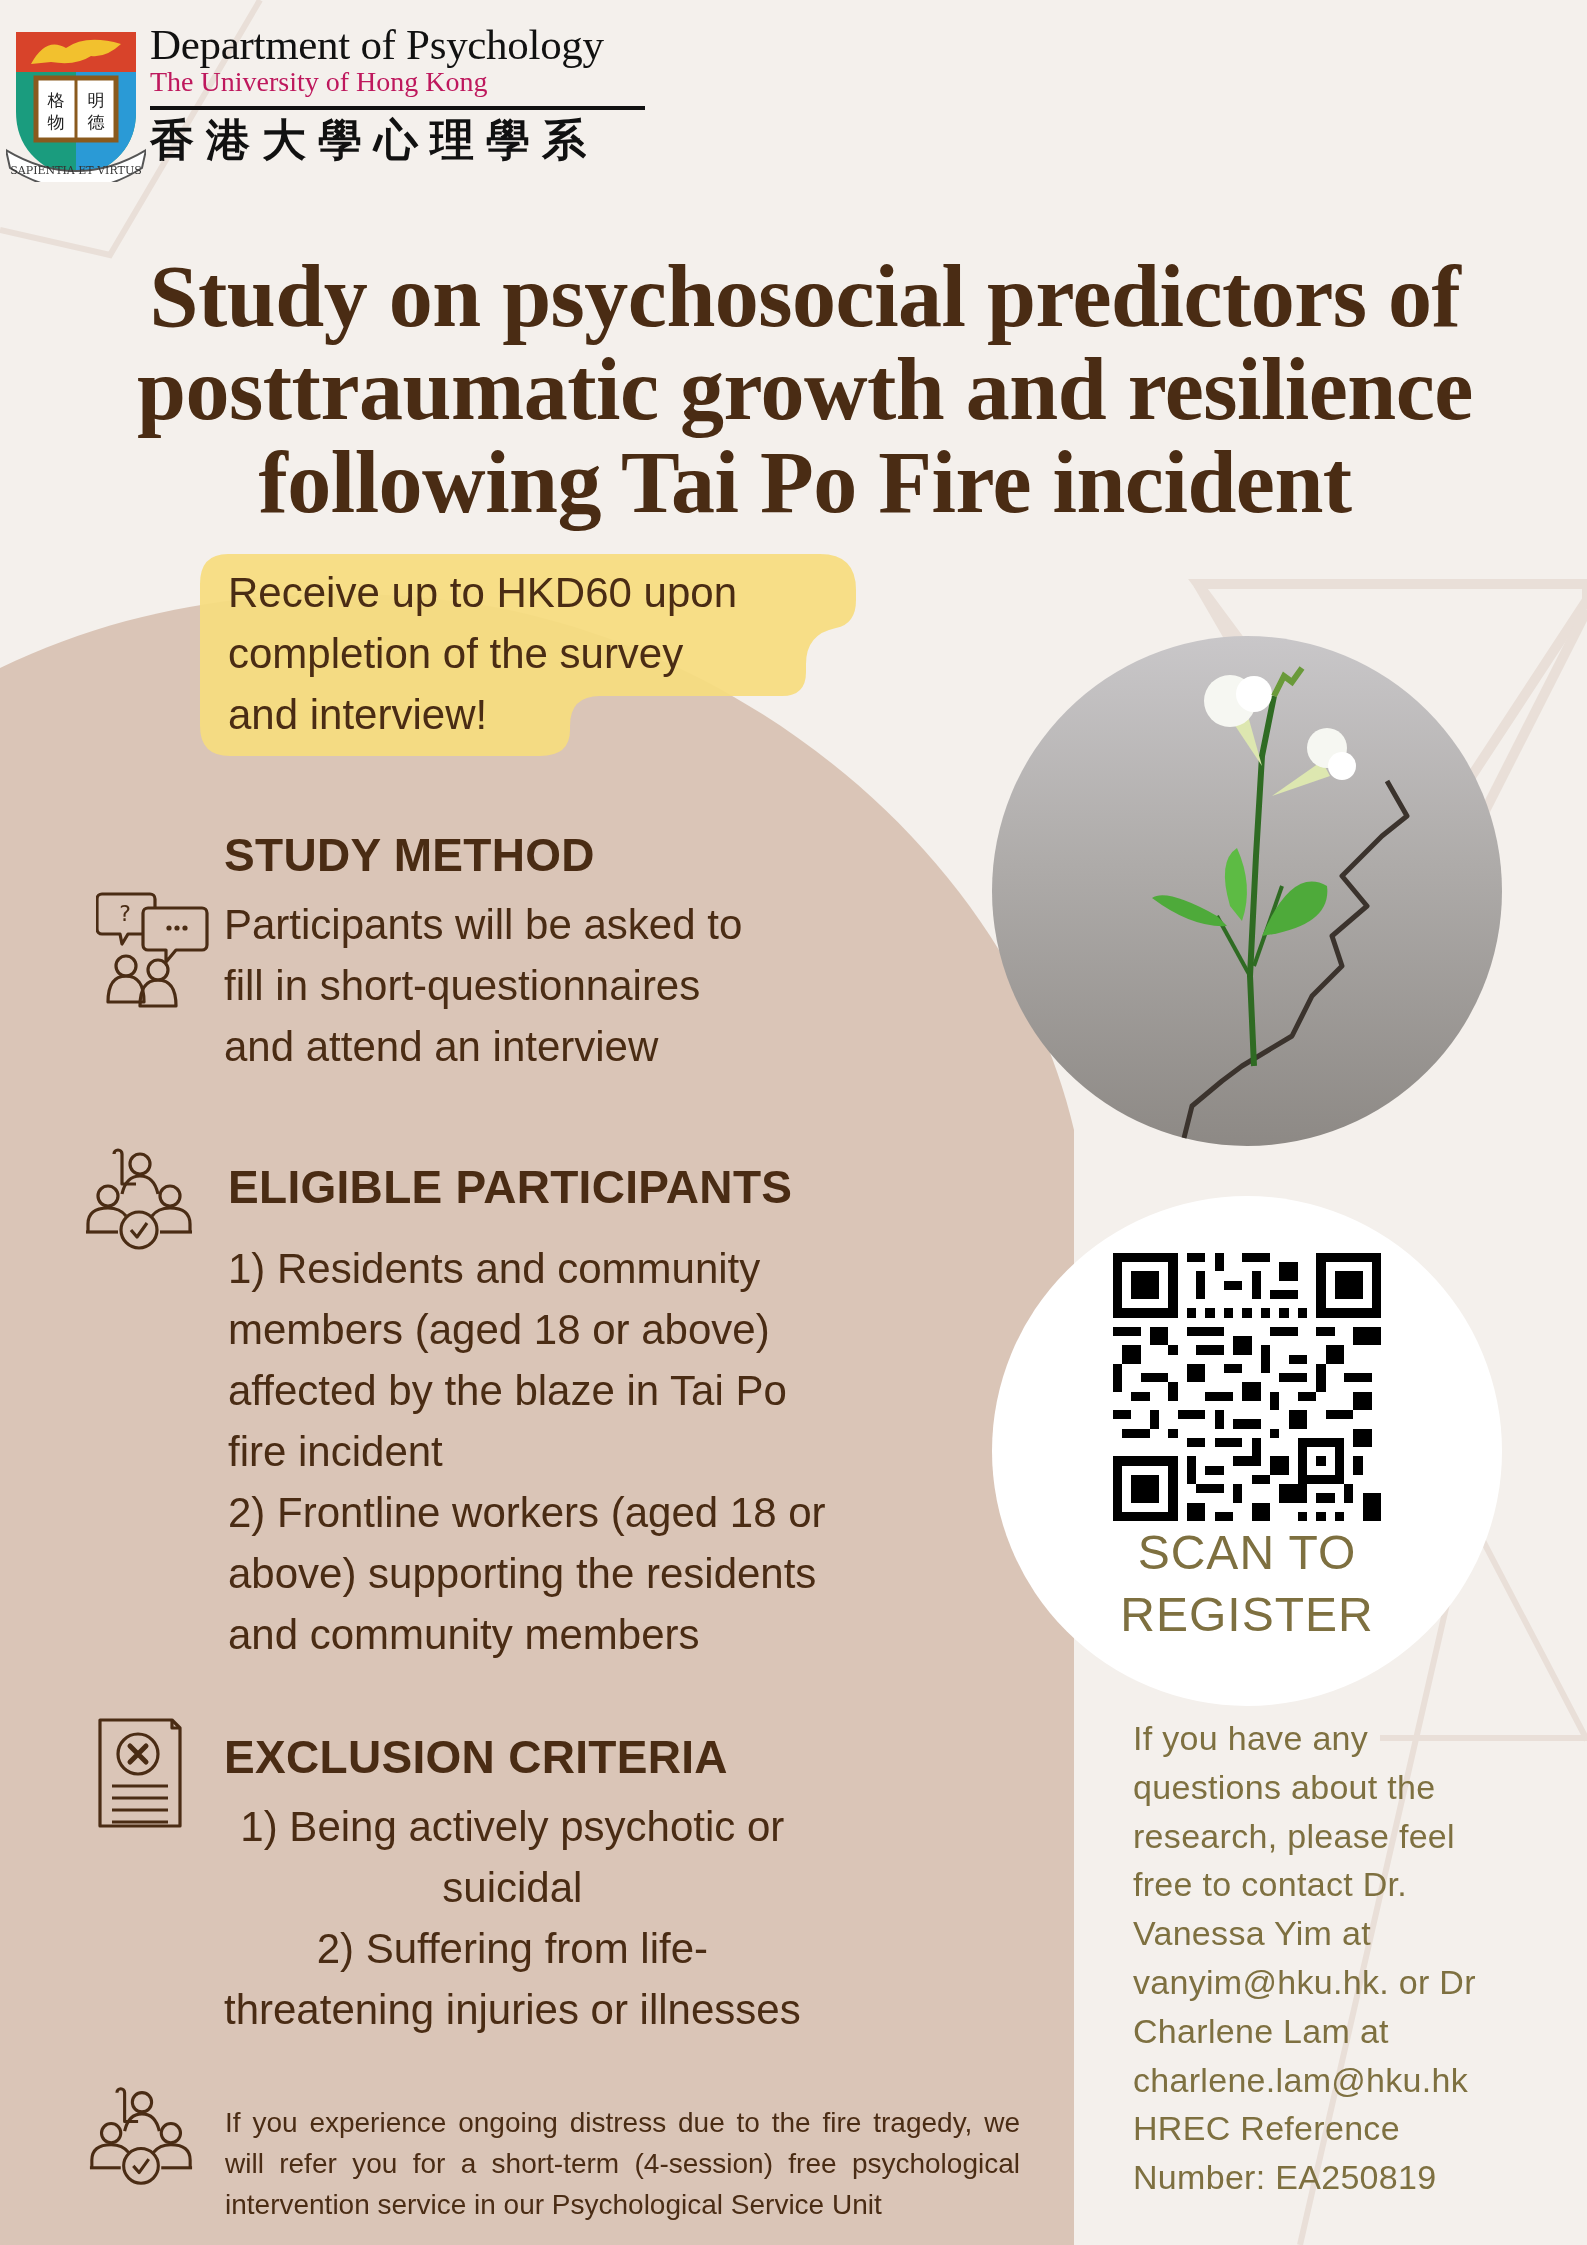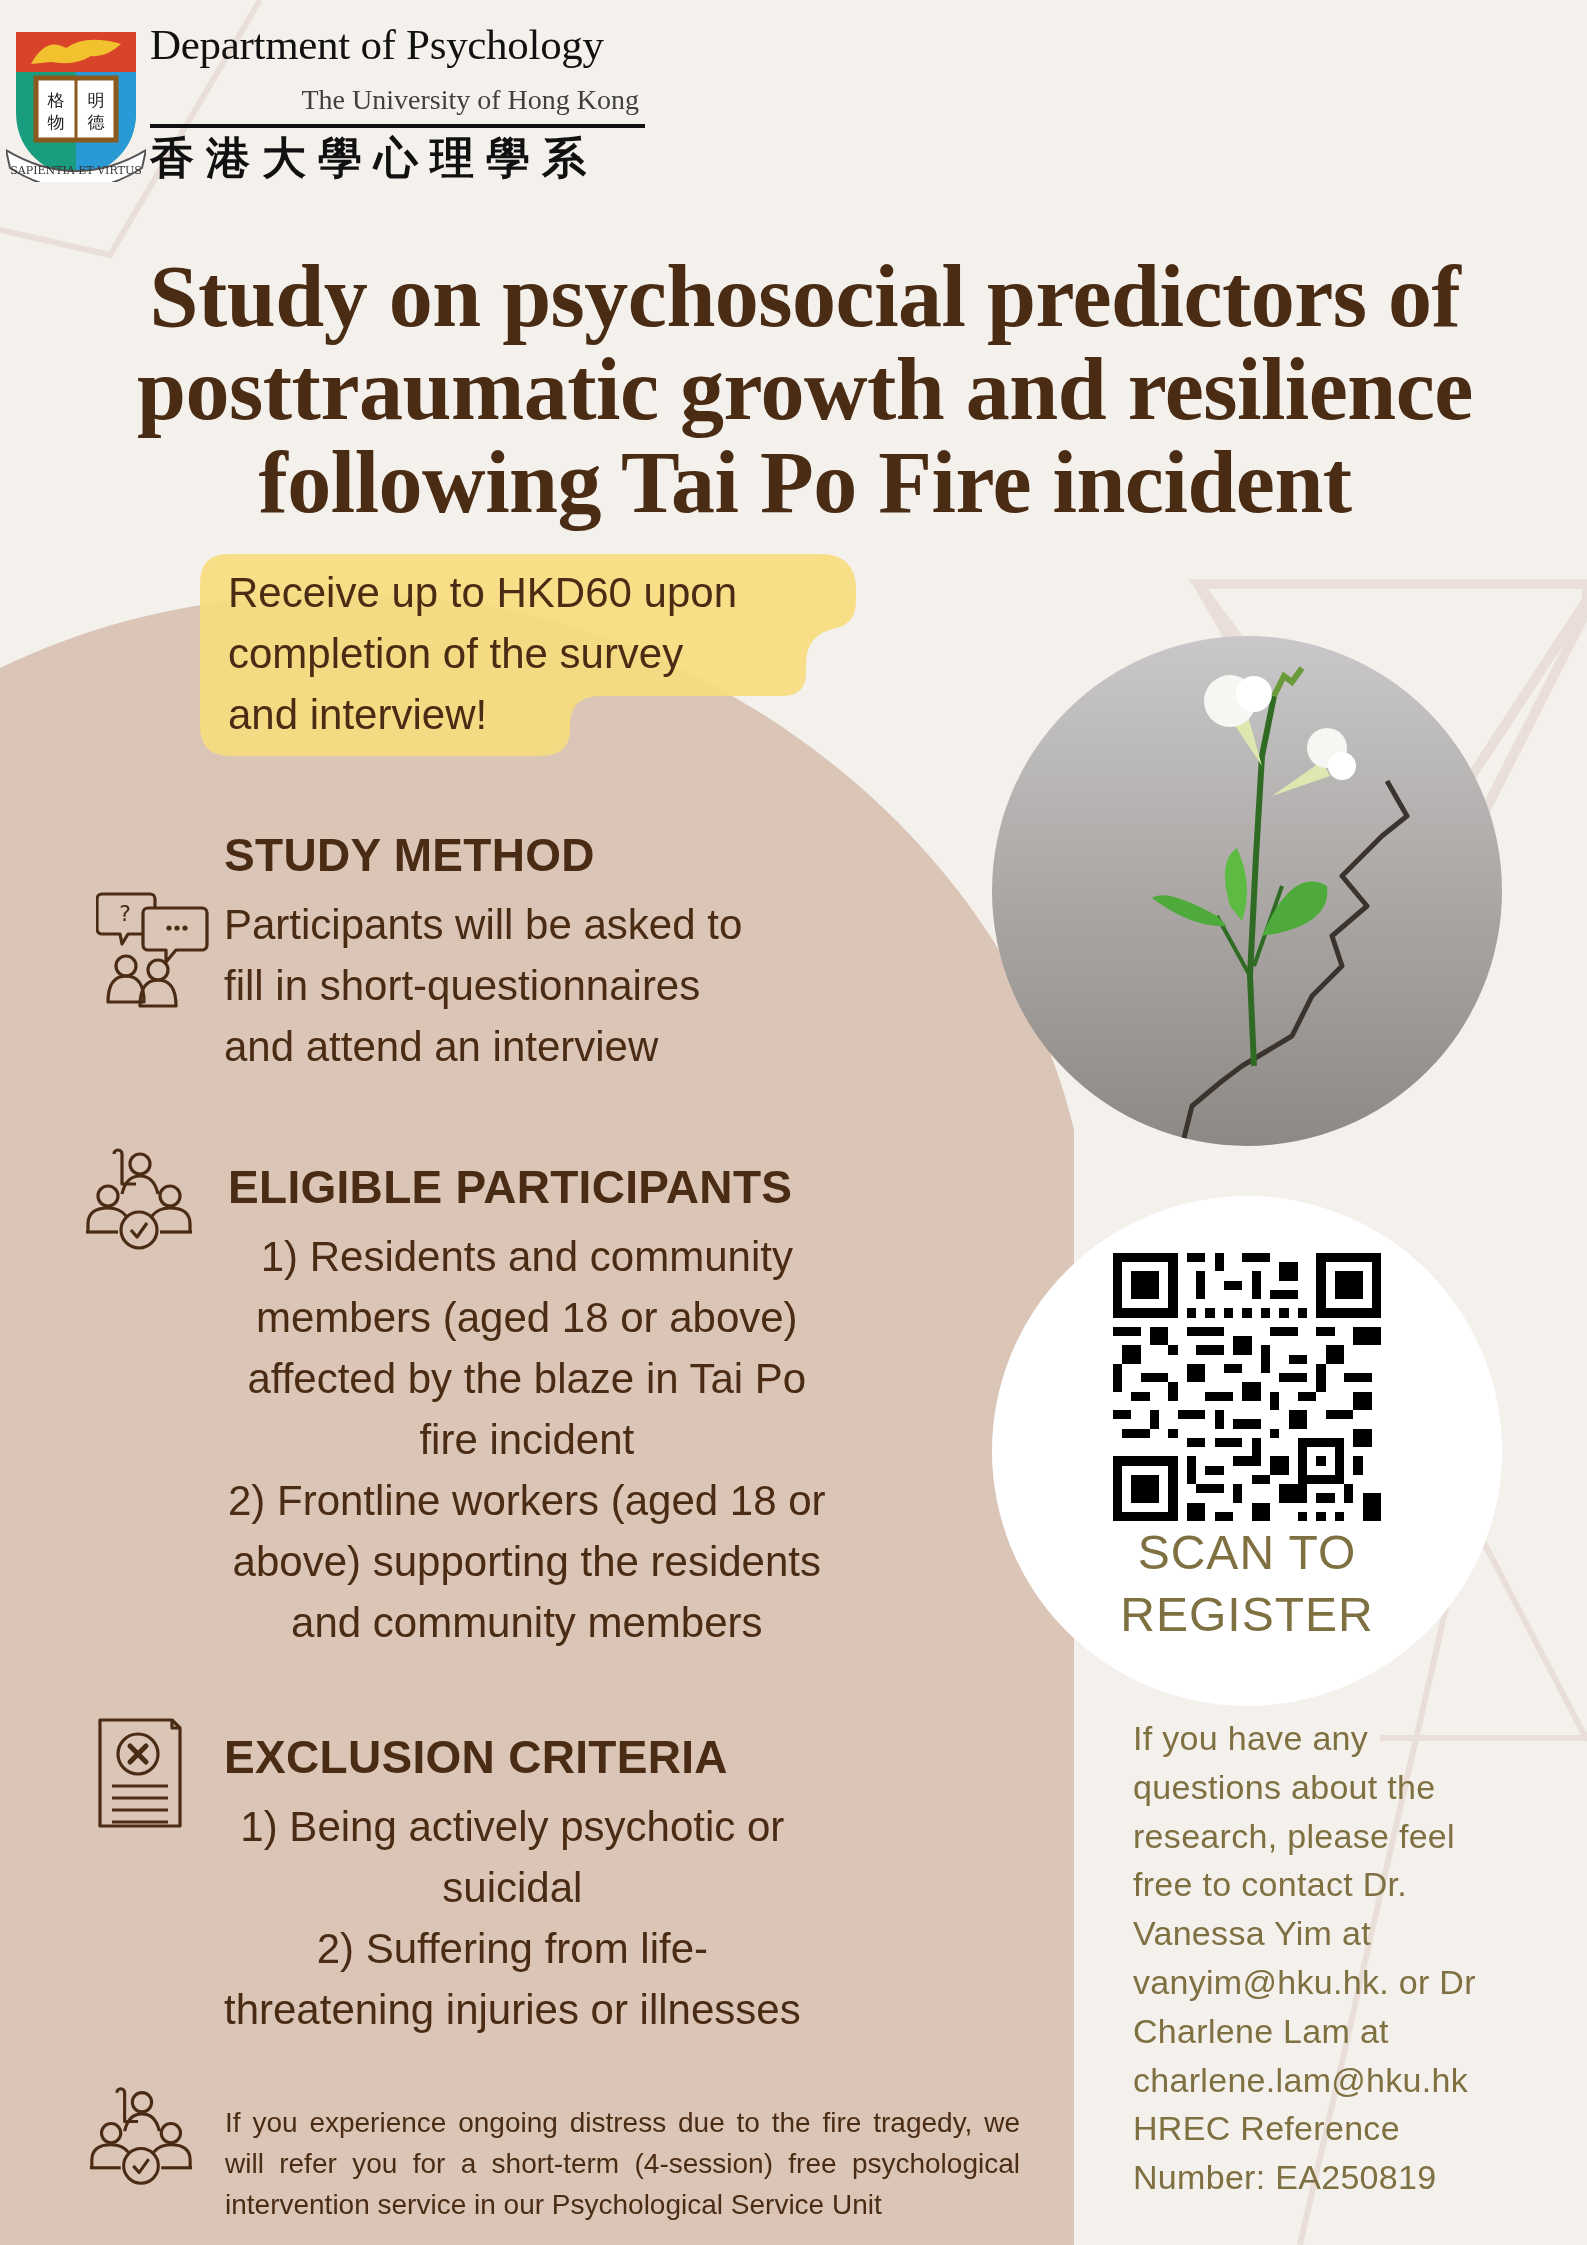--- a/index.html
+++ b/index.html
@@ -17,22 +17,22 @@
   
   .crest { left: 6px; top: 22px; width: 140px; height: 160px; }
   .dept-block { left: 150px; top: 22px; width: 495px; }
   .dept-name {
     font-family: "Liberation Serif", "DejaVu Serif", serif;
     font-size: 43px; color: #111; letter-spacing: -0.3px; white-space: nowrap;
     line-height: 1.05;
   }
   .uni-name {
     font-family: "Liberation Serif", "DejaVu Serif", serif;
-    font-size: 28px; color: #404040; text-align: right; padding-right: 6px;
-    margin-top: 18px; line-height: 1.1;
+    font-size: 28px; color: #be185d; padding-right: 6px;
+    margin-top: 0; line-height: 1.1;
   }
   .dept-rule { height: 4px; background: #111; margin-top: 8px; }
   .chinese-name {
     font-family: "DejaVu Serif", serif; font-size: 44px; color: #111;
     letter-spacing: 12px; margin-top: 4px; white-space: nowrap; font-weight: bold;
     line-height: 1.2;
   }
 
   
   .title {
@@ -158,21 +158,21 @@
     <path d="M44,116 q0,-26 18,-26 q18,0 18,26 z"></path>
   </g>
   <text x="29" y="31" font-size="22" text-anchor="middle" fill="#4a2c14" font-family="DejaVu Sans, sans-serif">?</text>
   <circle cx="73" cy="38" r="2.6" fill="#4a2c14"></circle>
     <circle cx="81" cy="38" r="2.6" fill="#4a2c14"></circle>
     <circle cx="89" cy="38" r="2.6" fill="#4a2c14"></circle>
 </svg>
 
 <div class="abs" style="left:228px; top:1160px;">
   <div class="section-heading">ELIGIBLE PARTICIPANTS</div>
-  <div class="section-body" style="margin-top:12px;text-align:center;">
+  <div class="section-body" style="margin-top:24px;">
     <div>1) Residents and community</div>
     <div>members (aged 18 or above)</div>
     <div>affected by the blaze in Tai Po</div>
     <div>fire incident</div>
     <div>2) Frontline workers (aged 18 or</div>
     <div>above) supporting the residents</div>
     <div>and community members</div>
   </div>
 </div>
 <svg class="icon" style="left:84px; top:1146px;" width="110" height="106" viewBox="0 0 110 106">

